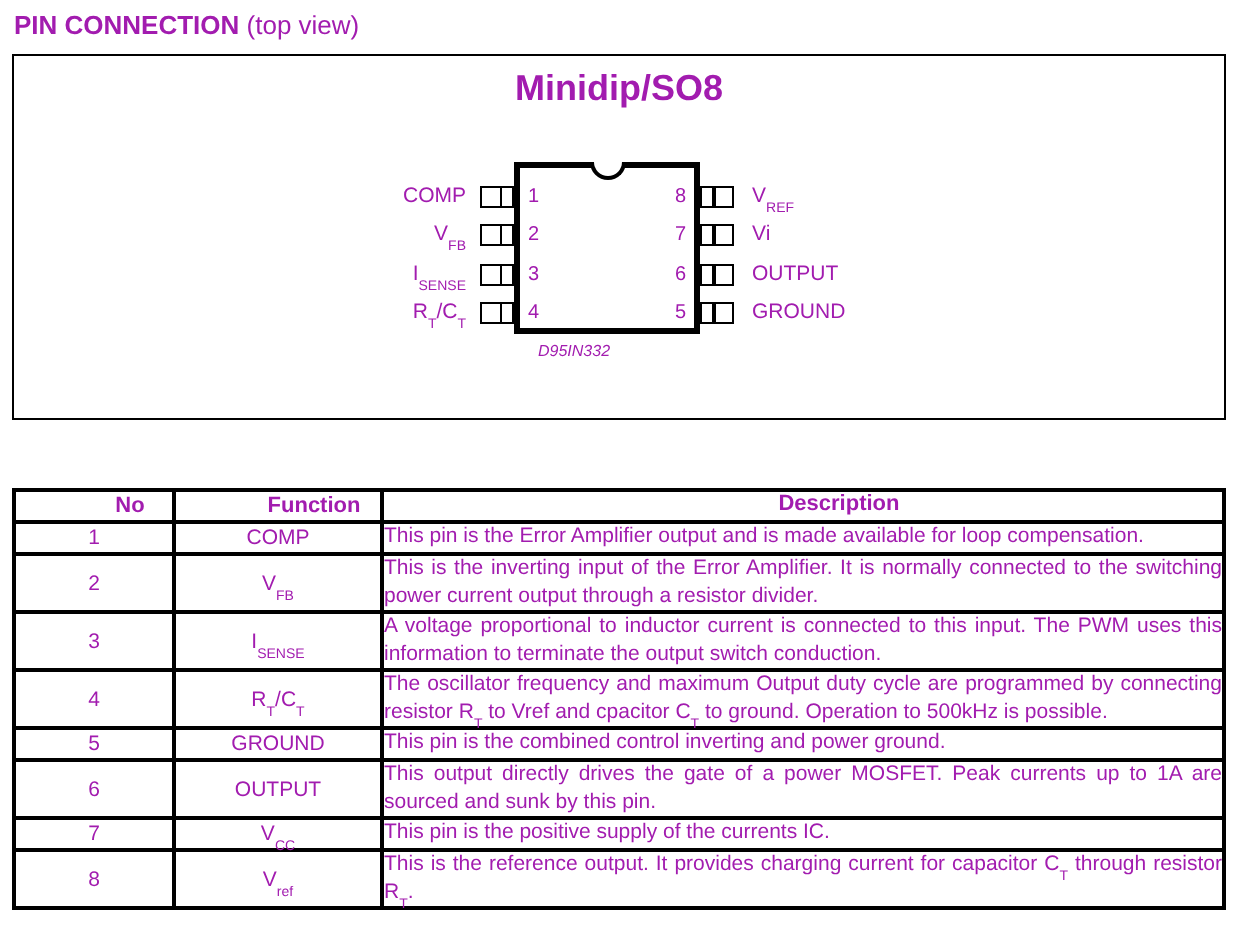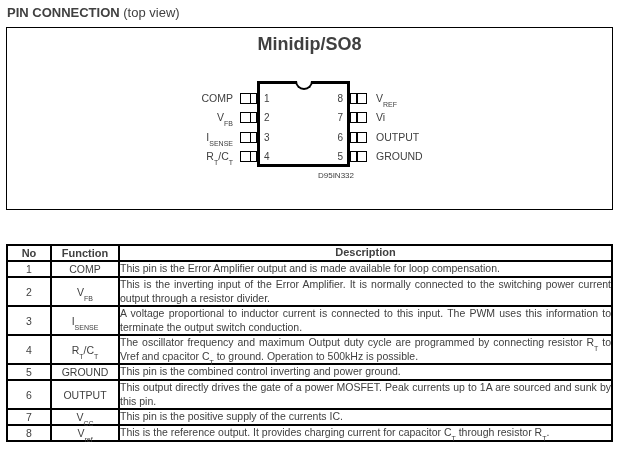--- a/index.html
+++ b/index.html
@@ -1,18 +1,18 @@
 <!DOCTYPE html>
 <html><head>
 <meta charset="utf-8">
 <style>
   html,body { margin:0; padding:0; background:#fff; }
   .page {
     position:relative; width:620px; height:471px; background:#ffffff;
-    font-family:"Liberation Sans", sans-serif; color:#404040;
+    font-family:"Liberation Sans", sans-serif; color:#a21caf;
     overflow:hidden;
   }
   sub { font-size:7px; line-height:0; position:relative; top:2px; }
 
   
   .doc-heading { position:absolute; left:7px; top:5px; font-size:13px; font-weight:bold; white-space:nowrap; }
   .doc-heading .normal { font-weight:normal; }
   .tbl-heading { position:absolute; left:7px; top:217px; font-size:13px; font-weight:bold; }
 
   
@@ -31,26 +31,26 @@
   .pin-pad { position:absolute; top:0; width:17px; height:11px; border:1.5px solid #000; box-sizing:border-box; background:#fff; }
   .pin-pad::after { content:""; position:absolute; top:0; bottom:0; width:1.5px; background:#000; }
   .pad-left  { left:233px; }
   .pad-left::after  { left:58%; }
   .pad-right { left:343px; }
   .pad-right::after { left:36%; }
   .num-left  { position:absolute; left:257px; top:0; font-size:10px; line-height:11px; }
   .num-right { position:absolute; left:305px; width:31px; top:0; font-size:10px; line-height:11px; text-align:right; }
   .label-left  { position:absolute; left:0; width:226px; top:0; font-size:10.5px; line-height:11px; text-align:right; white-space:nowrap; }
   .label-right { position:absolute; left:369px; top:0; font-size:10.5px; line-height:11px; white-space:nowrap; }
-  .fig-code { position:absolute; left:246px; width:101px; top:143px; text-align:right; font-size:8px; }
+  .fig-code { position:absolute; left:262px; width:101px; top:143px; text-align:left; font-size:8px; font-style:italic; }
 
   
   .pin-table { position:absolute; left:6px; top:244px; width:607px; border-collapse:collapse; table-layout:fixed; font-size:10.5px; background:#fff; }
   .pin-table th, .pin-table td { border:2px solid #000; padding:0; vertical-align:middle; }
-  .pin-table th { font-size:11px; font-weight:bold; text-align:center; height:14px; }
+  .pin-table th { font-size:11px; font-weight:bold; text-align:center; height:14px;padding-left:36px; }
   .pin-table td { height:14px; }
   .c-no { width:42px; text-align:center; }
   .c-fn { width:66px; text-align:center;margin-left:16px; }
   .c-desc { text-align:justify; padding:1px 6px 2px 6px; line-height:13.5px; }
   td.c-desc { text-align:justify;margin-top:40px; }
 </style>
 </head>
 <body>
 
 <div class="page">

